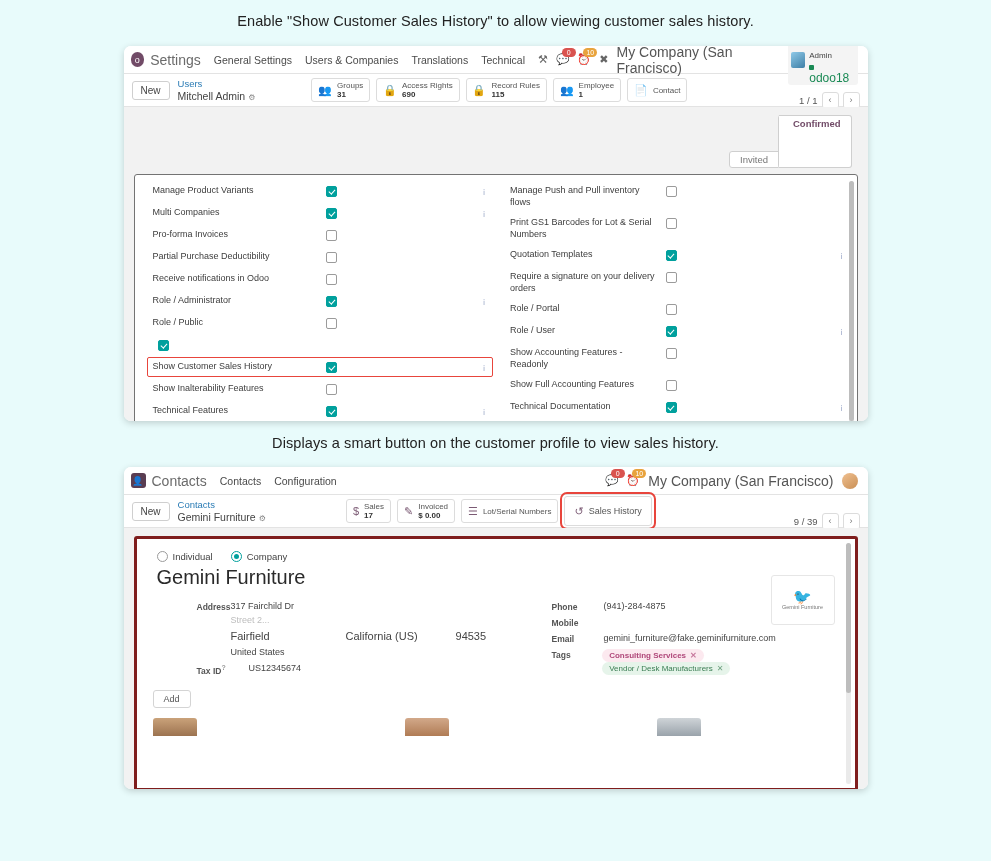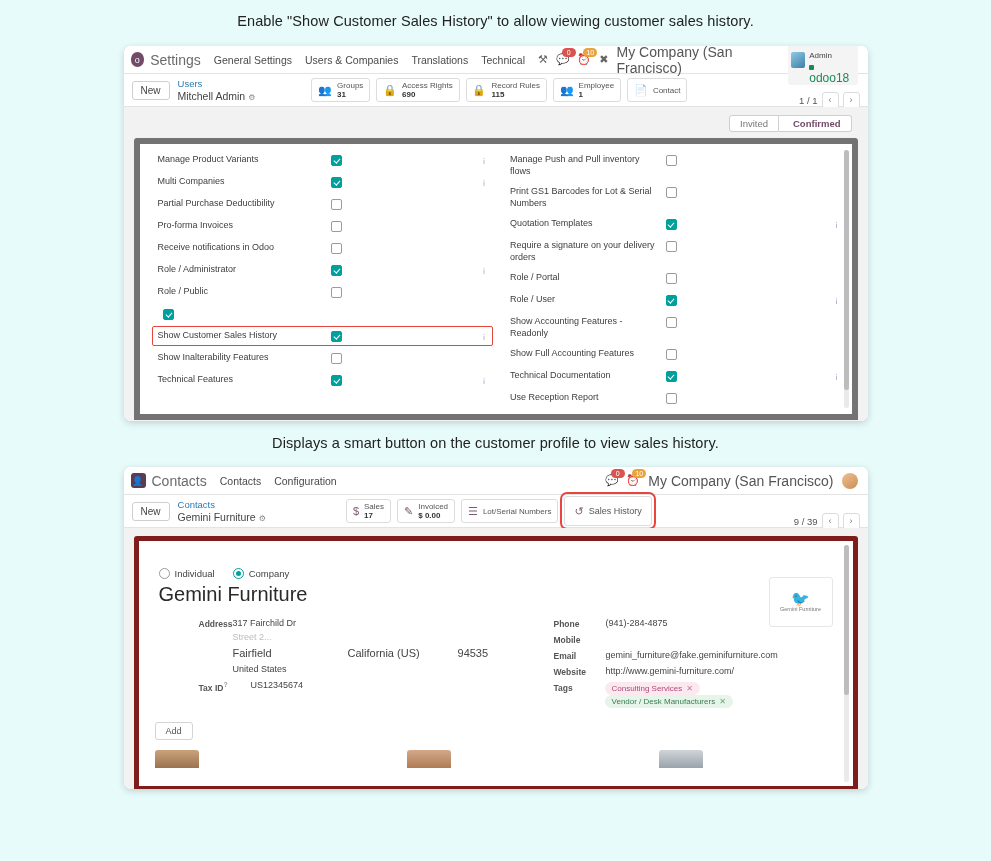--- a/index.html
+++ b/index.html
@@ -111,33 +111,33 @@
     height:calc(100% - 59px);
     padding:8px 10px 0 10px;
     box-sizing:border-box;
     position:relative;
   }
   .statusbar{display:flex;justify-content:flex-end;margin-bottom:6px;padding-right:6px;}
   .pill{
     font-size:9.5px;border:1px solid #cfcfcf;background:#fff;color:#777;
     padding:2px 10px;cursor:pointer;
   }
-  .pill:first-child{border-radius:3px 0 0 3px;}
+  .pill:first-child{border-radius:3px 0 0 3px;margin-top:36px;}
   .pill.active{
     background:#fff;color:#714b67;border-left:none;
     border-radius:0 3px 3px 0;font-weight:bold;
     position:relative;padding-left:14px;
   }
   .pill.active:before{
     content:"";position:absolute;left:-1px;top:-1px;bottom:-1px;width:9px;
     background:#fff;border-left:1px solid #cfcfcf;
     clip-path:polygon(0 0,100% 50%,0 100%);
   }
   .paper{
-    background:#fff;border:6px solid #737373;border-radius:3px 3px 0 0;
+    background:#fff;border:1px solid #737373;border-radius:3px 3px 0 0;
     height:calc(100% - 26px);
     padding:10px 18px 0 18px;
     box-sizing:border-box;
     display:flex;gap:29px;
     position:relative;overflow:hidden;
   }
   .col{flex:1;}
   .row{
     display:flex;align-items:flex-start;
     margin-bottom:9px;position:relative;min-height:13px;
@@ -167,22 +167,22 @@
   .sbtrack{
     position:absolute;right:3px;top:6px;bottom:6px;width:5px;border-radius:3px;background:#eaeaea;
   }
 
   
   .cform{
     background:#f2f2f2;height:calc(100% - 59px);
     box-sizing:border-box;padding:8px 10px 0 10px;position:relative;
   }
   .cpaper{
-    background:#fff;border:5px solid #7f1d1d;border-radius:3px;
-    height:100%;box-sizing:border-box;padding:25px 16px;position:relative;overflow:hidden;
+    background:#fff;border:3px solid #7f1d1d;border-radius:3px;
+    height:100%;box-sizing:border-box;padding:10px 16px;position:relative;overflow:hidden;
   }
   .radiorow{display:flex;align-items:center;gap:18px;margin:2px 0 2px 4px;}
   .radio{display:flex;align-items:center;gap:5px;font-size:9.5px;color:#444;cursor:pointer;}
   .rdot{width:9px;height:9px;border-radius:50%;border:1px solid #9b9b9b;background:#fff;}
   .rdot.on{border:1px solid #00a09d;background:#fff;position:relative;}
   .rdot.on:after{content:"";position:absolute;left:2px;top:2px;width:5px;height:5px;border-radius:50%;background:#00a09d;}
   .cname{font-size:20px;color:#2a2a2a;margin:4px 0 12px 4px;font-weight:normal;}
   .fgrid{display:flex;}
   .fleft{width:300px;}
   .fright{flex:1;padding-left:55px;}
@@ -190,21 +190,21 @@
   .fk{width:52px;color:#555;font-weight:bold;font-size:8.5px;padding-top:1px;margin-left:44px;}
   .fv{color:#444;font-size:9px;}
   .fv.ph{color:#bdbdbd;}
   .addr-line{display:flex;font-size:11px;color:#444;}
   .addr-line .a1{width:115px;}
   .addr-line .a2{width:110px;}
   .tag{
     display:inline-flex;align-items:center;gap:4px;
     font-size:8px;border-radius:10px;padding:2px 7px;margin-right:5px;
   }
-  .tag.pink{background:#fce9ef;color:#b0487a;}
+  .tag.pink{background:#fce9ef;color:#b0487a;font-weight:bold;}
   .tag.green{background:#e6f4ea;color:#3a7d53;}
   .tag .x{font-size:8px;opacity:.7;}
   .logo{
     position:absolute;right:20px;top:36px;width:62px;height:48px;
     border:1px solid #e6e6e6;border-radius:3px;background:#fff;
     display:flex;flex-direction:column;align-items:center;justify-content:center;
   }
   .logo .bird{font-size:15px;color:#5bb7d6;line-height:14px;}
   .logo .lt{font-size:5.5px;color:#777;text-align:center;line-height:6px;}
   .nbtabs{
@@ -312,27 +312,27 @@
             <span class="info">ℹ</span>
           </div>
           <div class="row">
             <div class="lbl">Multi Companies</div>
             <div class="cbwrap">
               <span class="cb on"></span>
             </div>
             <span class="info">ℹ</span>
           </div>
           <div class="row">
+            <div class="lbl">Pro-forma Invoices</div>
+            <div class="cbwrap">
+              <span class="cb"></span>
+            </div>
+          </div>
+          <div class="row">
             <div class="lbl">Partial Purchase Deductibility</div>
-            <div class="cbwrap">
-              <span class="cb"></span>
-            </div>
-          </div>
-          <div class="row">
-            <div class="lbl">Pro-forma Invoices</div>
             <div class="cbwrap">
               <span class="cb"></span>
             </div>
           </div>
           <div class="row">
             <div class="lbl">Receive notifications in Odoo</div>
             <div class="cbwrap">
               <span class="cb"></span>
             </div>
           </div>
@@ -541,24 +541,20 @@
           </div>
           <div class="frow">
             <div class="fk">Mobile</div>
             <div class="fv"></div>
           </div>
           <div class="frow">
             <div class="fk">Email</div>
             <div class="fv">gemini_furniture@fake.geminifurniture.com</div>
           </div>
           <div class="frow">
-            <div class="fk">Website</div>
-            <div class="fv">http://www.gemini-furniture.com/</div>
-          </div>
-          <div class="frow">
             <div class="fk">Tags</div>
             <div>
               <span class="tag pink">
                   <span>Consulting Services</span>
                   <span class="x">✕</span>
                 </span>
               <span class="tag green">
                   <span>Vendor / Desk Manufacturers</span>
                   <span class="x">✕</span>
                 </span>

